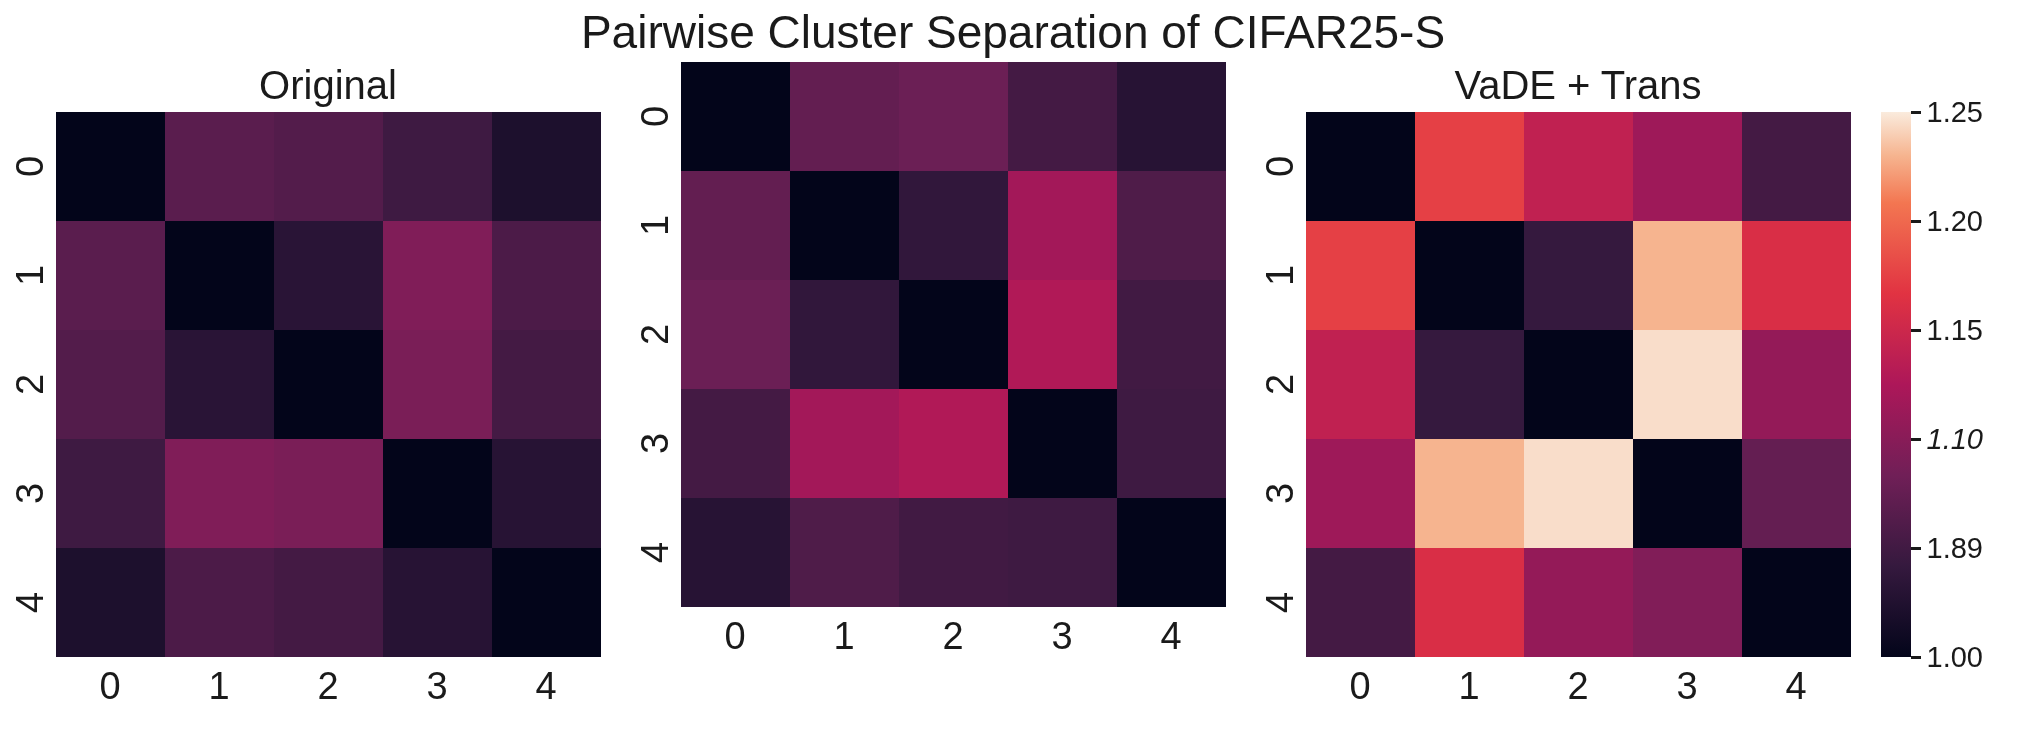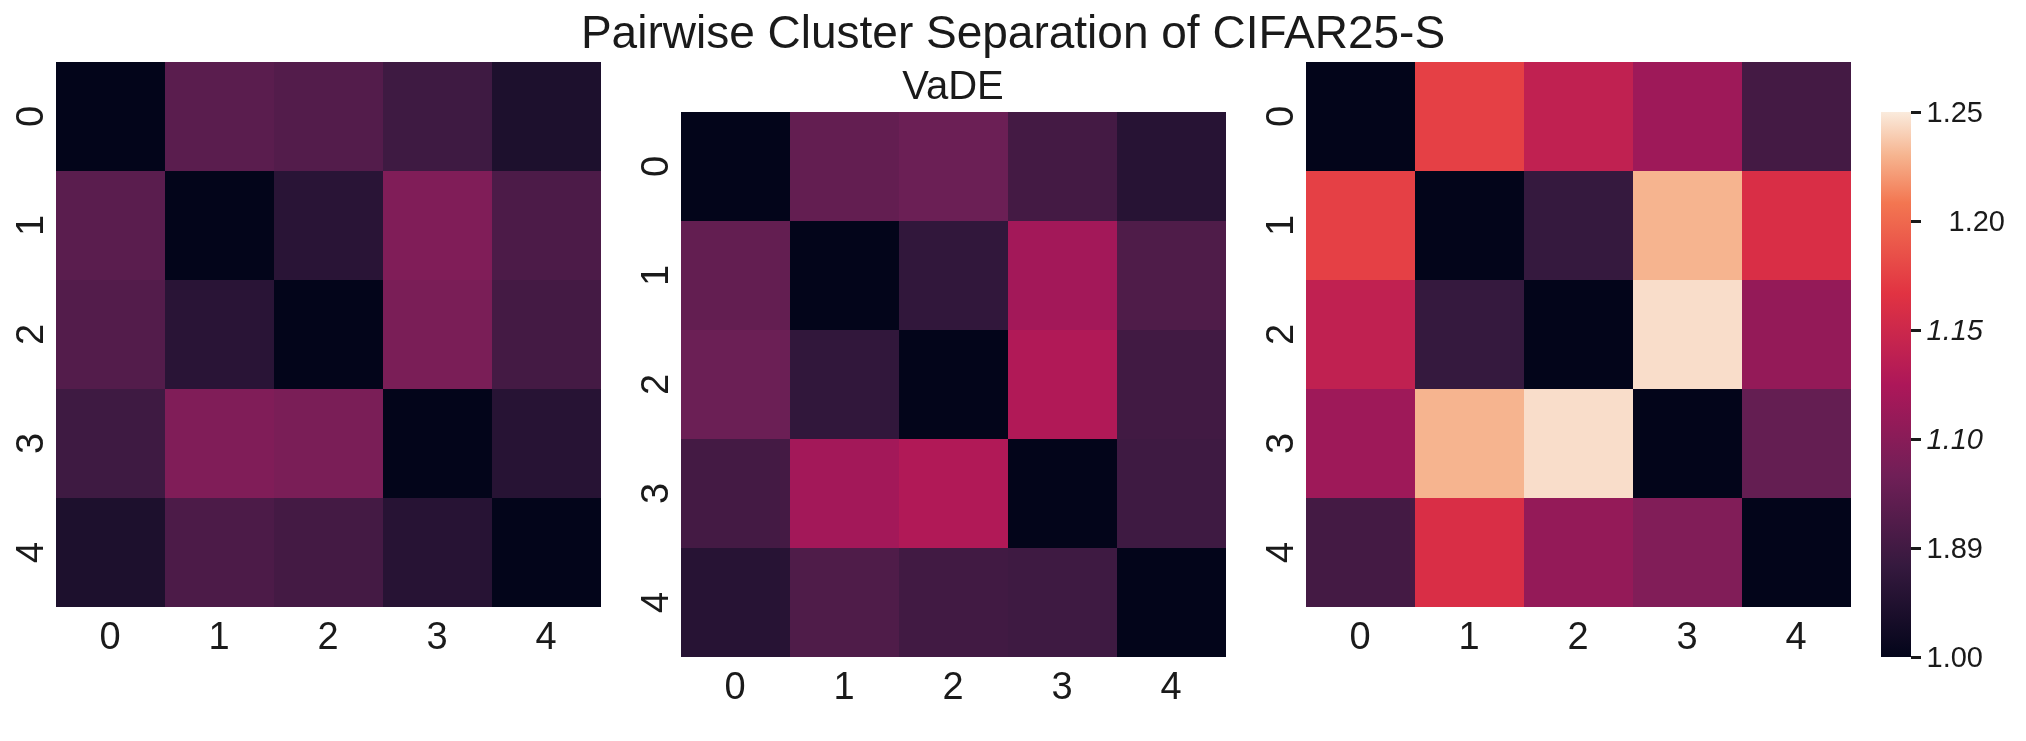--- a/index.html
+++ b/index.html
@@ -82,20 +82,21 @@
 </style>
 </head>
 <body>
 
 <div class="figure">
   <div class="fig-title">Pairwise Cluster Separation of CIFAR25-S</div>
 
   <div class="plots-row">
     <div id="subplots" style="display:flex; gap:30px;">
         <div class="subplot">
+          <div class="subplot-title">Original</div>
           <div class="plot-area">
             <div class="ylabels">
               <div class="ylabel">
                 <span>0</span>
               </div>
               <div class="ylabel">
                 <span>1</span>
               </div>
               <div class="ylabel">
                 <span>2</span>
@@ -137,21 +138,20 @@
           </div>
           <div class="xlabels">
             <div class="xlabel">0</div>
             <div class="xlabel">1</div>
             <div class="xlabel">2</div>
             <div class="xlabel">3</div>
             <div class="xlabel">4</div>
           </div>
         </div>
         <div class="subplot">
-          <div class="subplot-title">VaDE</div>
           <div class="plot-area">
             <div class="ylabels">
               <div class="ylabel">
                 <span>0</span>
               </div>
               <div class="ylabel">
                 <span>1</span>
               </div>
               <div class="ylabel">
                 <span>2</span>
@@ -193,20 +193,21 @@
           </div>
           <div class="xlabels">
             <div class="xlabel">0</div>
             <div class="xlabel">1</div>
             <div class="xlabel">2</div>
             <div class="xlabel">3</div>
             <div class="xlabel">4</div>
           </div>
         </div>
         <div class="subplot">
+          <div class="subplot-title">VaDE + Trans</div>
           <div class="plot-area">
             <div class="ylabels">
               <div class="ylabel">
                 <span>0</span>
               </div>
               <div class="ylabel">
                 <span>1</span>
               </div>
               <div class="ylabel">
                 <span>2</span>
@@ -264,25 +265,25 @@
             <span class="lbl">1.00</span>
           </div>
           <div class="cbar-tick" style="bottom: 20%;">
             <span class="mark"></span>
             <span class="lbl">1.89</span>
           </div>
           <div class="cbar-tick" style="bottom: 40%; font-style: italic;">
             <span class="mark"></span>
             <span class="lbl">1.10</span>
           </div>
-          <div class="cbar-tick" style="bottom: 60%; font-style: italic;">
+          <div class="cbar-tick" style="bottom: 60%;">
             <span class="mark"></span>
             <span class="lbl">1.15</span>
           </div>
-          <div class="cbar-tick" style="bottom: 80%; gap: 22px;">
+          <div class="cbar-tick" style="bottom: 80%;">
             <span class="mark"></span>
             <span class="lbl">1.20</span>
           </div>
           <div class="cbar-tick" style="bottom: 100%; margin-top: 28px;">
             <span class="mark"></span>
             <span class="lbl">1.25</span>
           </div>
         </div>
     </div>
   </div>

